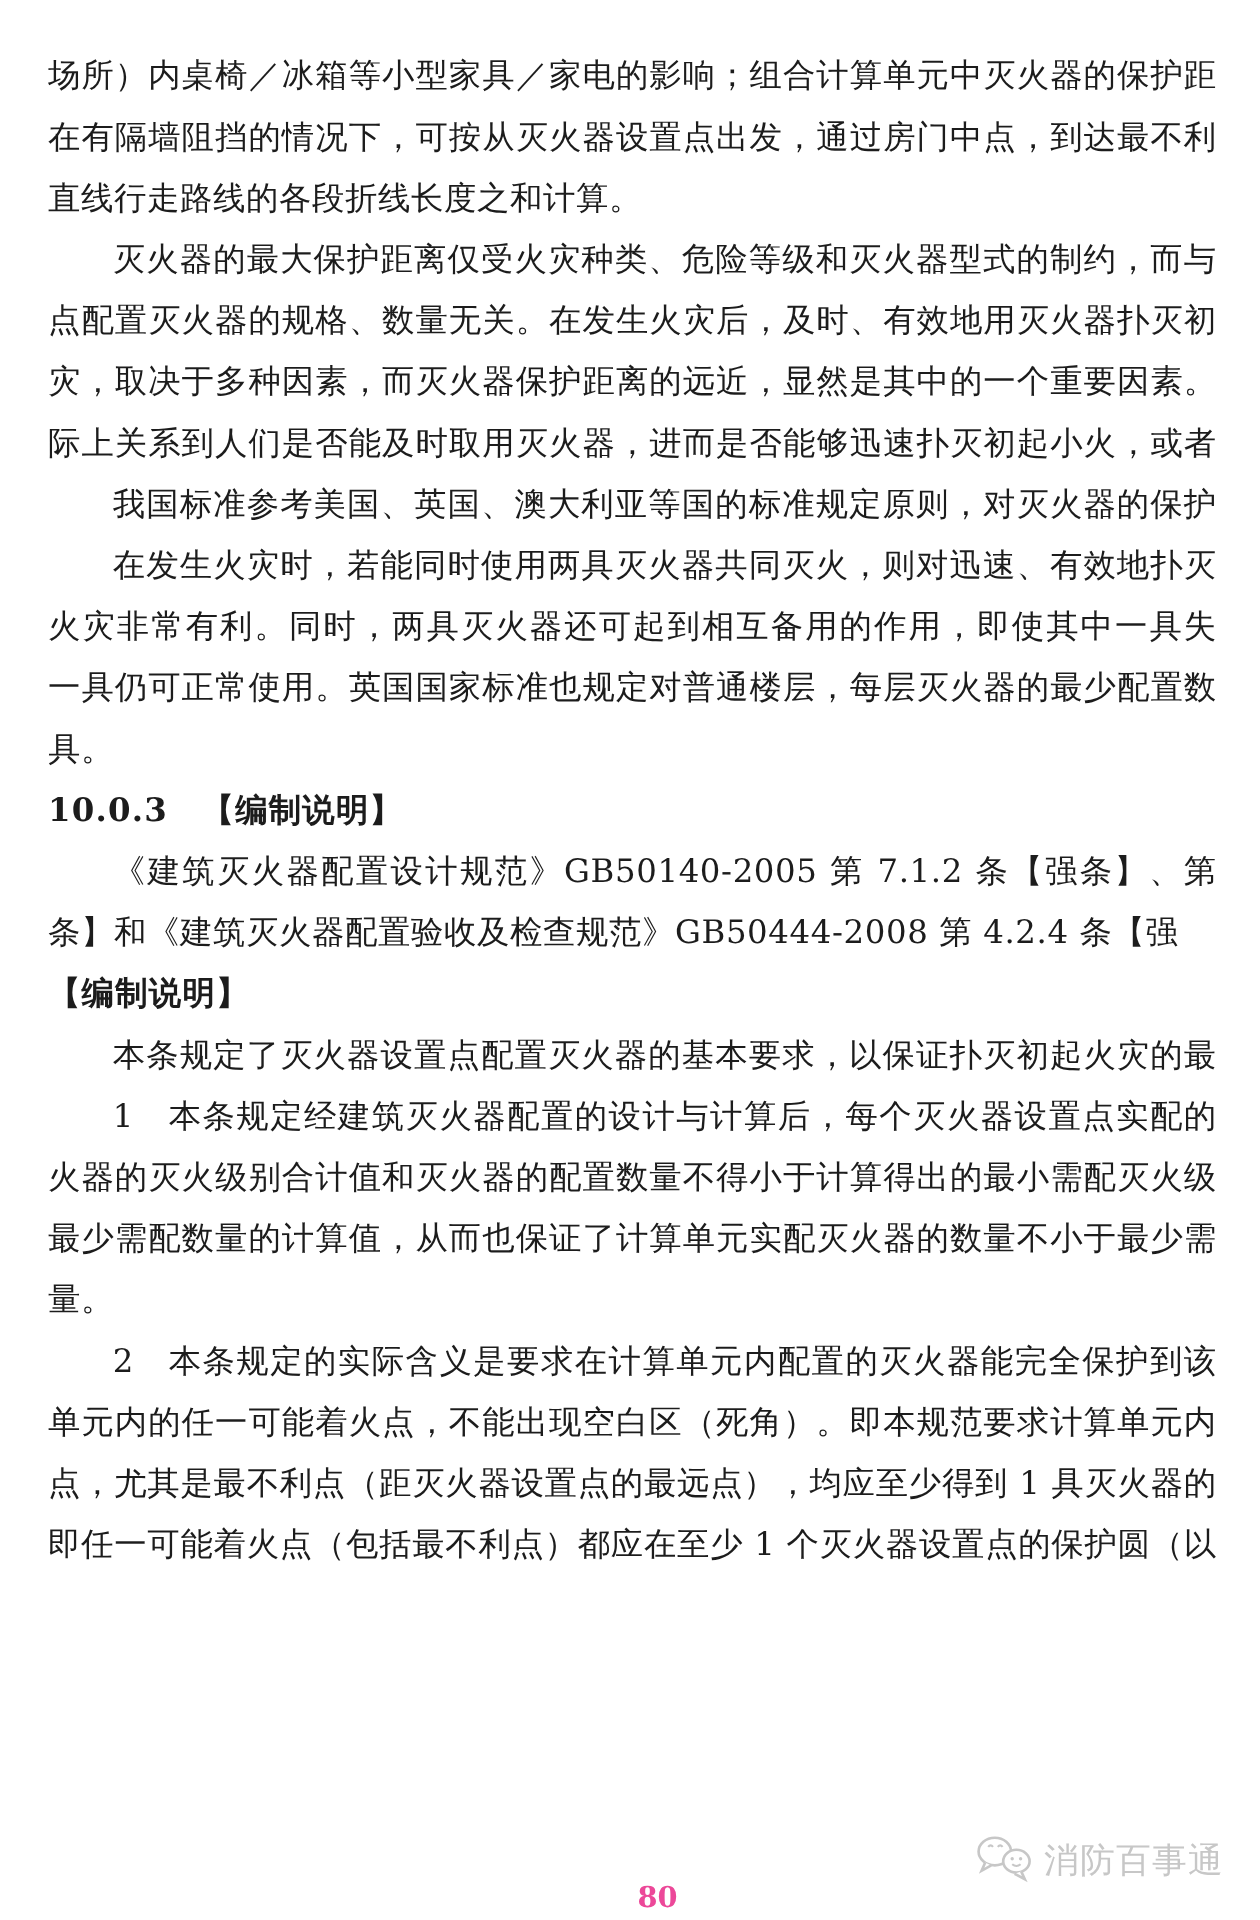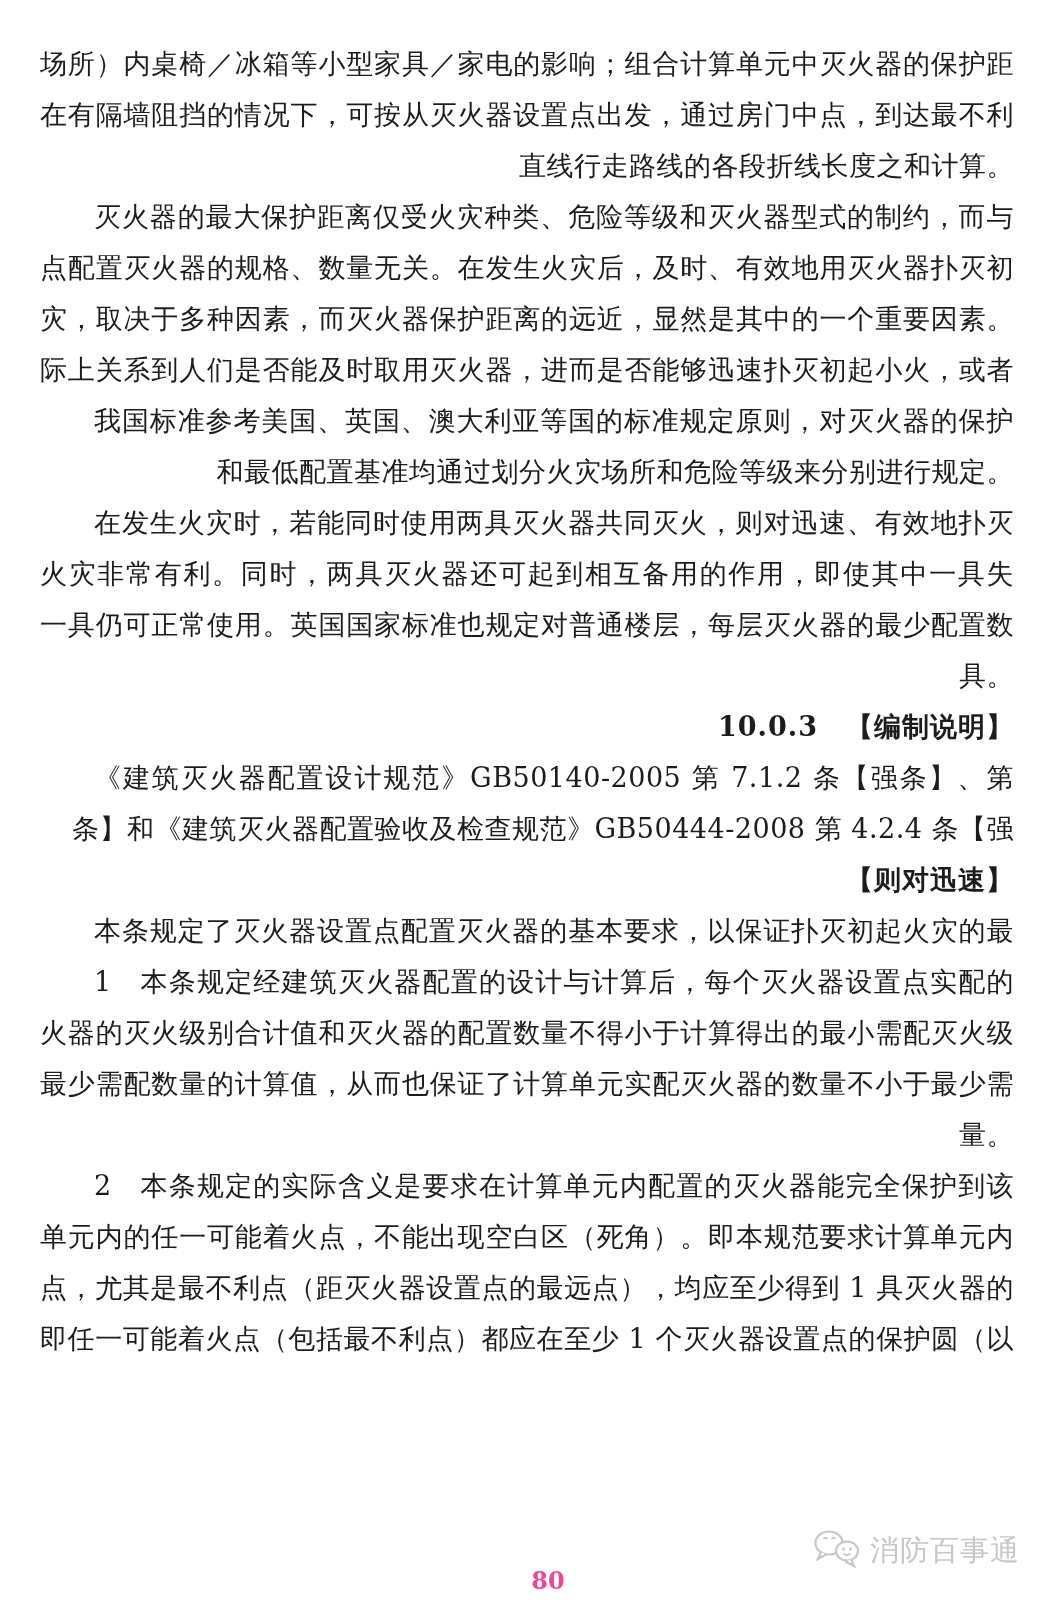--- a/index.html
+++ b/index.html
@@ -17,21 +17,20 @@
     left: 40px;
     right: 36px;
     top: 38px;
   }
   .line {
     height: 51px;
     line-height: 51px;
     font-size: 27px;
     letter-spacing: 0.5px;
     overflow: hidden;
-    text-align: right;
   }
   .fill {
     text-align: justify;
     text-align-last: justify;
     text-justify: distribute;
   }
   .indent { text-indent: 2em; }
   .heading .line { font-weight: bold; letter-spacing: 1px; }
   .watermark {
     position: absolute;
@@ -72,37 +71,36 @@
         <div class="line">直线行走路线的各段折线长度之和计算。</div>
       </div>
       <div class="block body">
         <div class="line indent fill">灭火器的最大保护距离仅受火灾种类、危险等级和灭火器型式的制约，而与设置</div>
         <div class="line fill">点配置灭火器的规格、数量无关。在发生火灾后，及时、有效地用灭火器扑灭初起火</div>
         <div class="line fill">灾，取决于多种因素，而灭火器保护距离的远近，显然是其中的一个重要因素。它实</div>
         <div class="line fill">际上关系到人们是否能及时取用灭火器，进而是否能够迅速扑灭初起小火，或者是否</div>
       </div>
       <div class="block body">
         <div class="line indent fill">我国标准参考美国、英国、澳大利亚等国的标准规定原则，对灭火器的保护距离</div>
-        <div class="line">和最低配置基准均通过划分火灾场所和危险等级来分别进行规定。</div>
       </div>
       <div class="block body">
         <div class="line indent fill">在发生火灾时，若能同时使用两具灭火器共同灭火，则对迅速、有效地扑灭初起</div>
         <div class="line fill">火灾非常有利。同时，两具灭火器还可起到相互备用的作用，即使其中一具失效，另</div>
         <div class="line fill">一具仍可正常使用。英国国家标准也规定对普通楼层，每层灭火器的最少配置数量为 2</div>
         <div class="line">具。</div>
       </div>
       <div class="block heading">
         <div class="line">10.0.3　【编制说明】</div>
       </div>
       <div class="block body">
         <div class="line indent fill">《建筑灭火器配置设计规范》GB50140-2005 第 7.1.2 条【强条】、第 7.1.3 条【强</div>
         <div class="line">条】和《建筑灭火器配置验收及检查规范》GB50444-2008 第 4.2.4 条【强条】。</div>
       </div>
       <div class="block heading">
-        <div class="line">【则对迅速】</div>
+        <div class="line">【编制说明】</div>
       </div>
       <div class="block body">
         <div class="line indent fill">本条规定了灭火器设置点配置灭火器的基本要求，以保证扑灭初起火灾的最低灭</div>
       </div>
       <div class="block body">
         <div class="line indent fill">1　本条规定经建筑灭火器配置的设计与计算后，每个灭火器设置点实配的各具灭</div>
         <div class="line fill">火器的灭火级别合计值和灭火器的配置数量不得小于计算得出的最小需配灭火级别和</div>
         <div class="line fill">最少需配数量的计算值，从而也保证了计算单元实配灭火器的数量不小于最少需配数</div>
         <div class="line">量。</div>
       </div>

